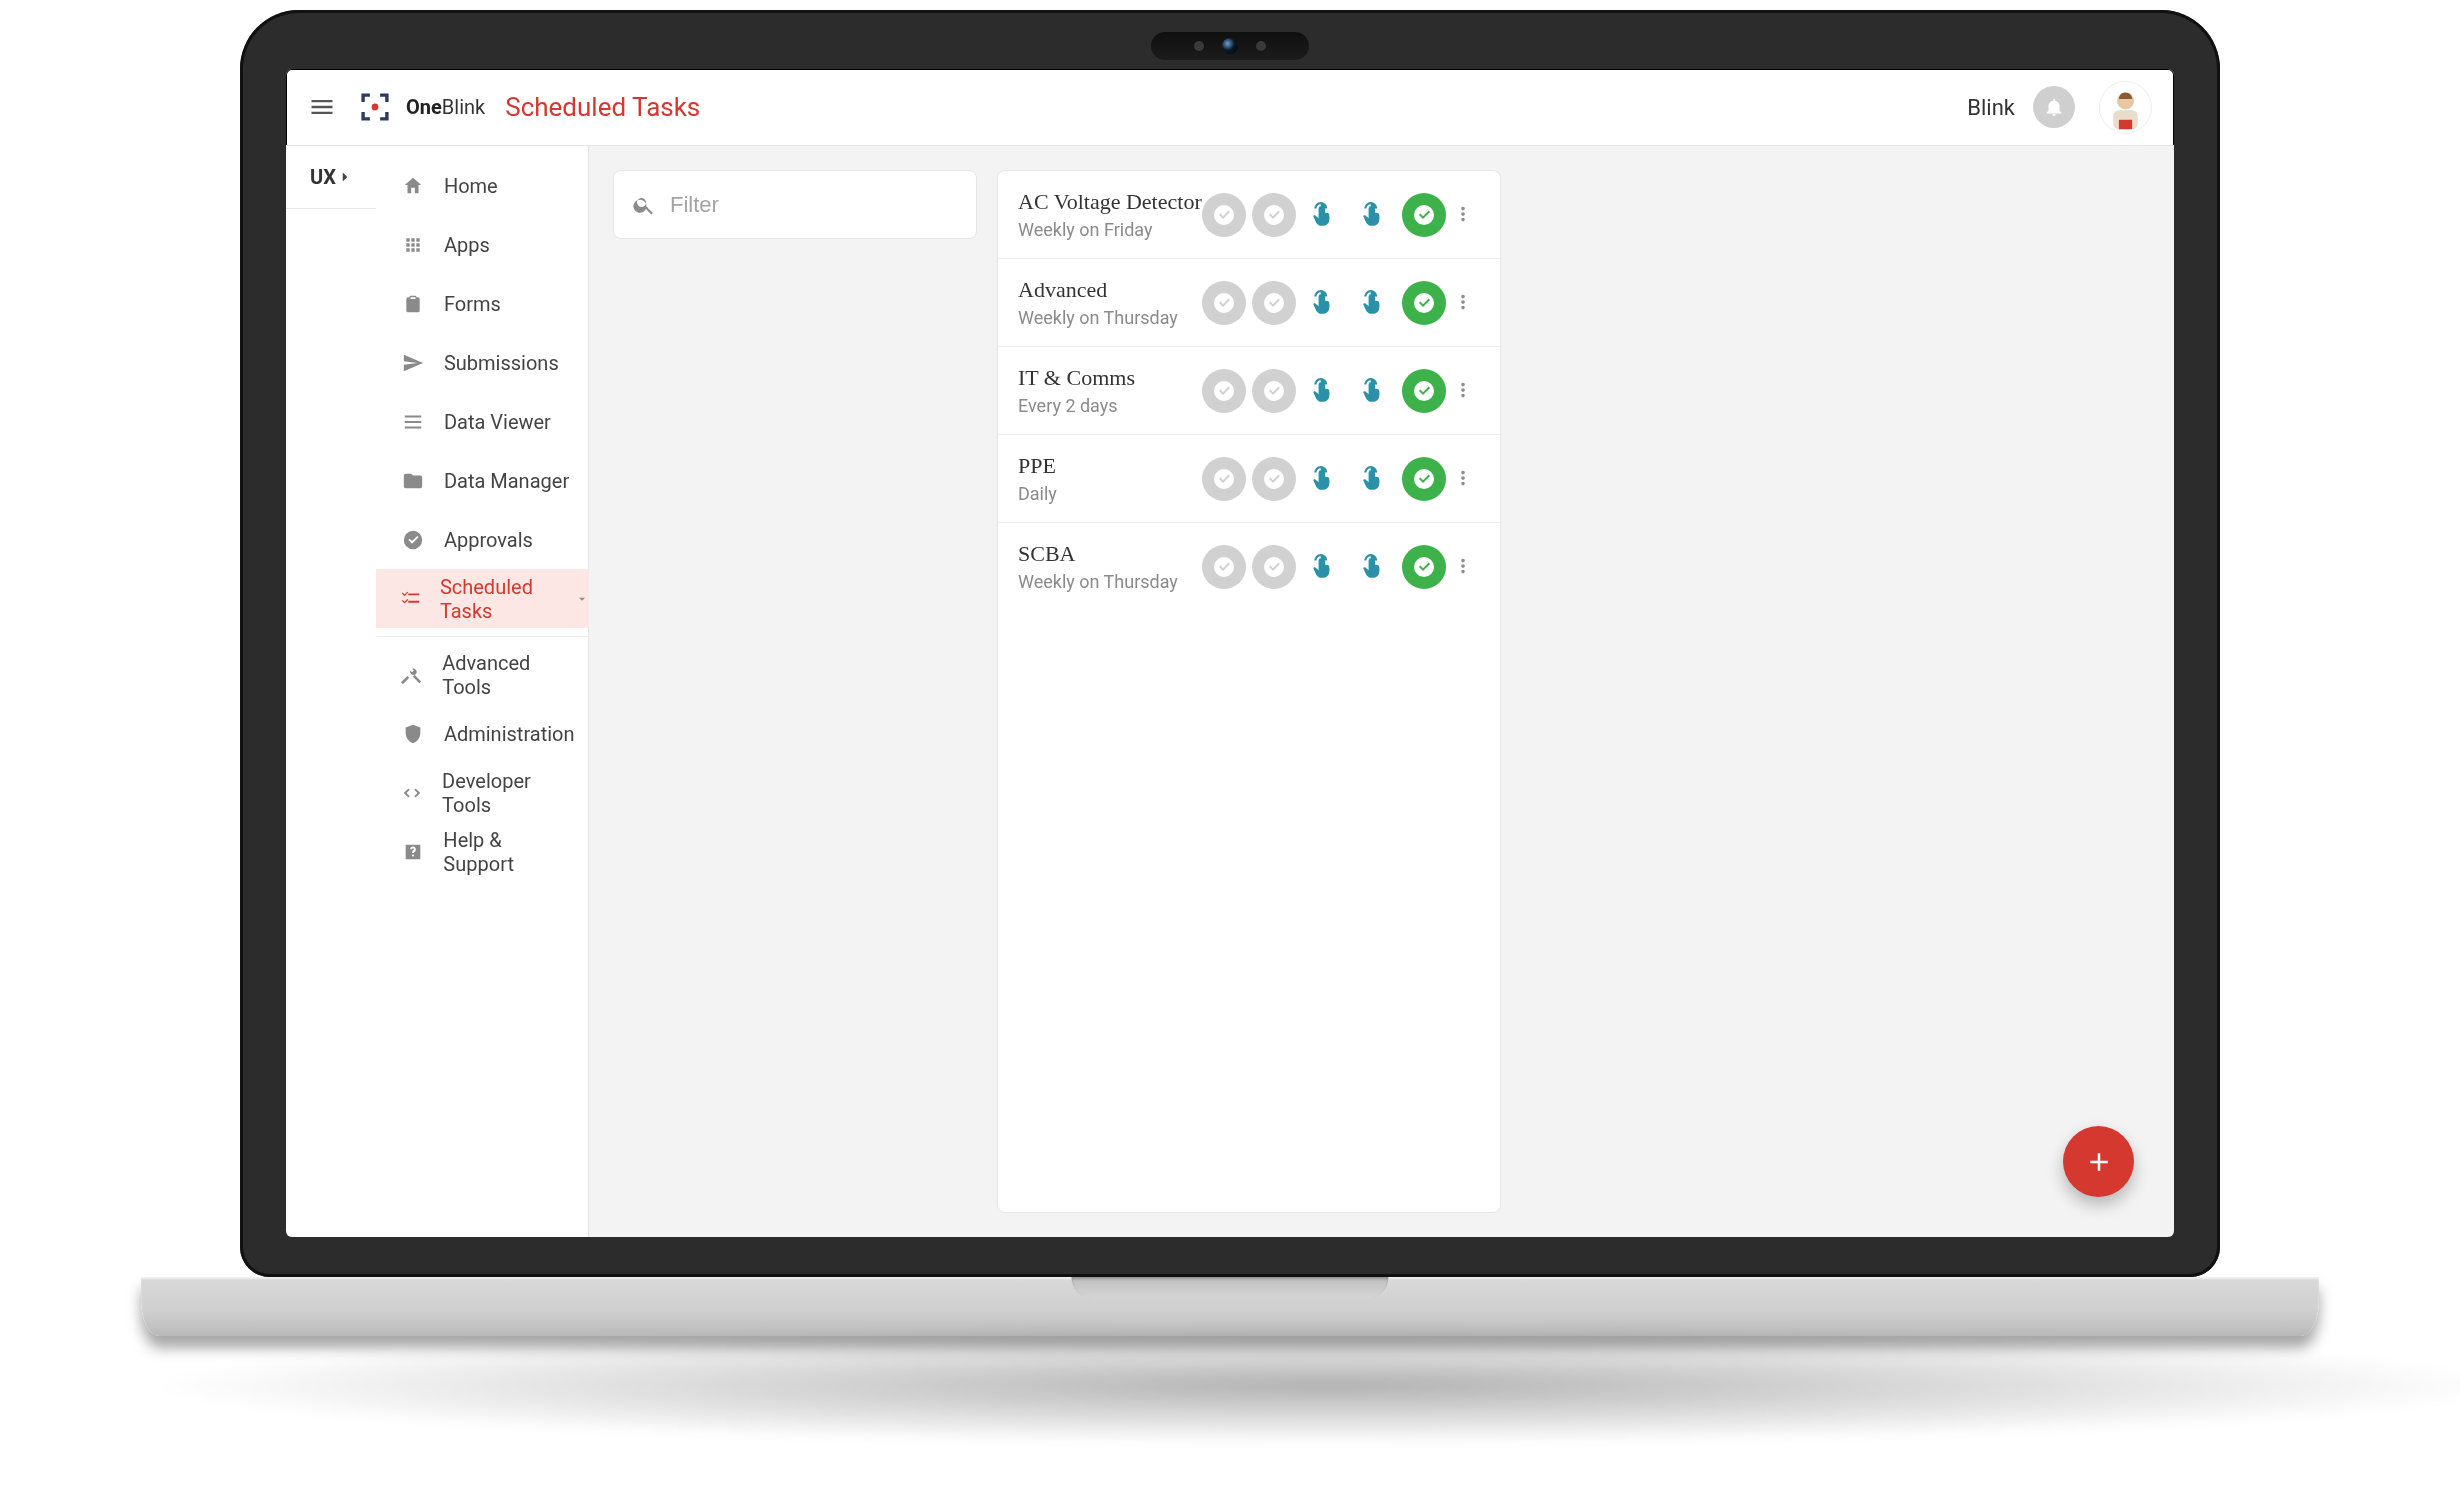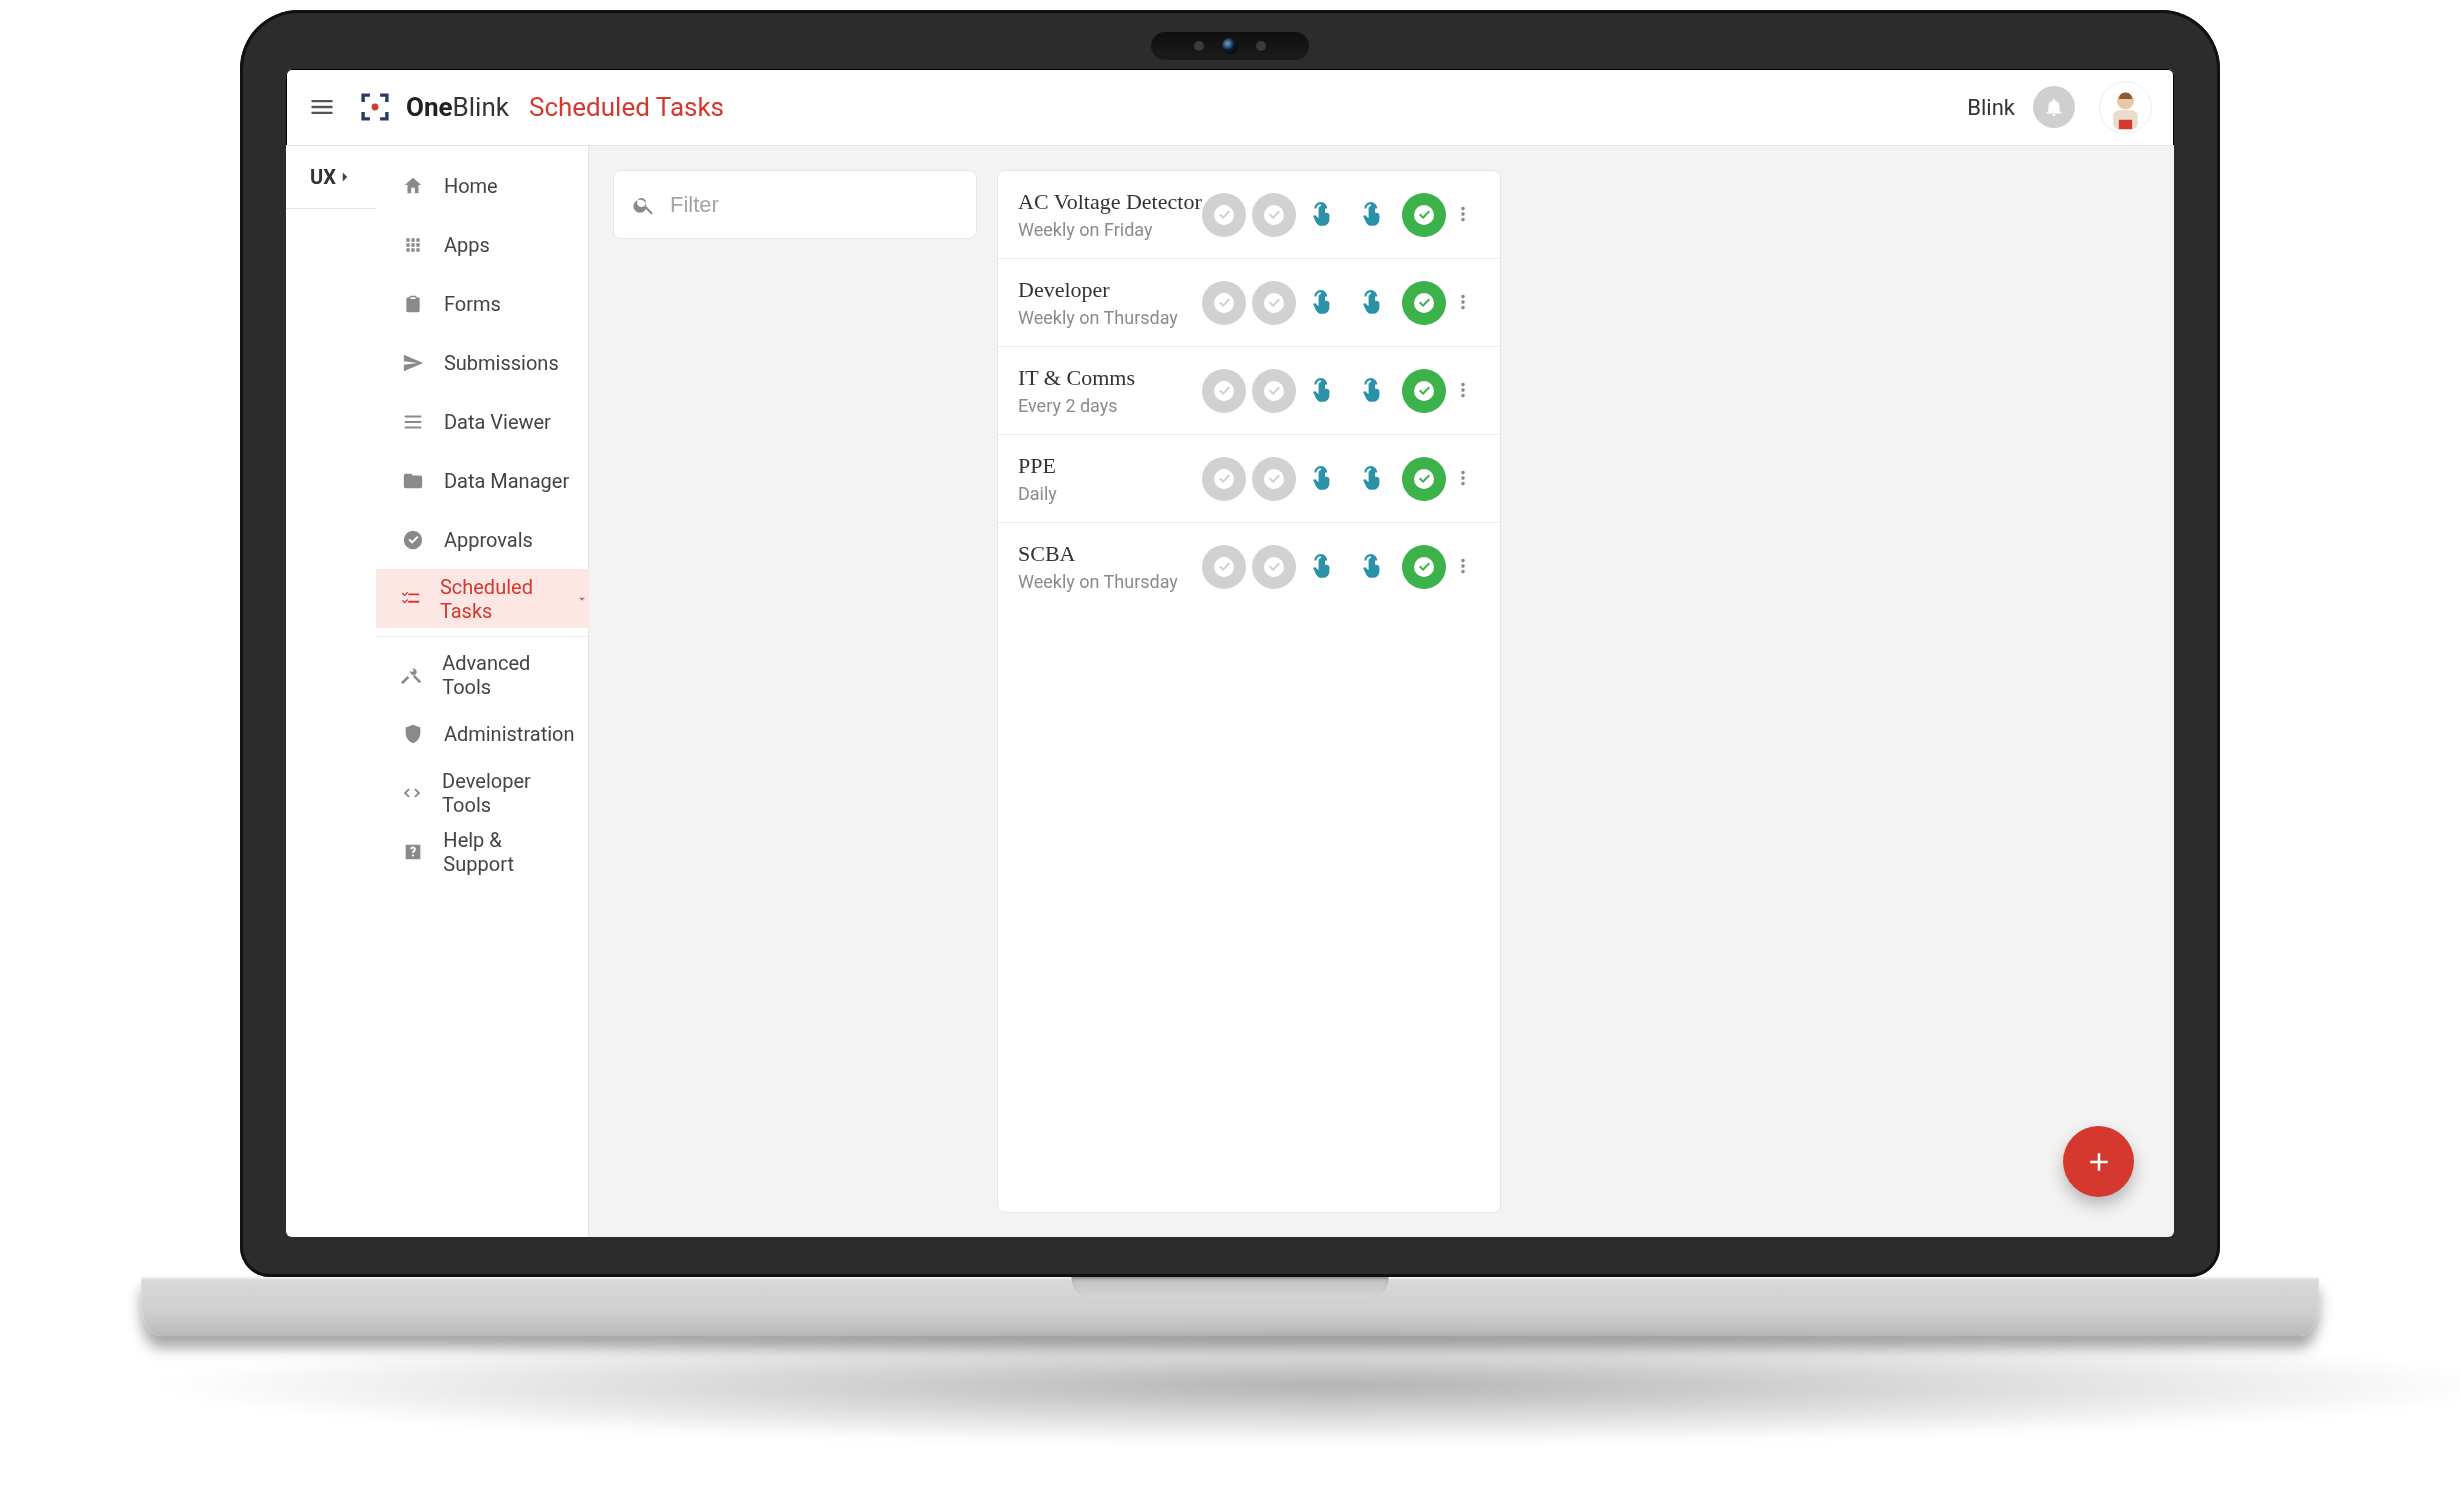--- a/index.html
+++ b/index.html
@@ -76,21 +76,21 @@
     display:flex; align-items:center;
     padding: 0 22px 0 14px;
     border-bottom: 1px solid #e5e5e5;
     gap: 14px;
   }
   .hamburger { width:44px; height:44px; display:flex; align-items:center; justify-content:center; color:#555; cursor:pointer; }
   .brand-logo {
     width:34px; height:34px; position:relative; flex-shrink:0;
   }
   .brand-logo svg{ width:100%; height:100%; }
-  .brand-text { font-size: 26px; font-weight:400; color:#333; }
+  .brand-text { font-size: 20px; font-weight:400; color:#333; }
   .brand-text b { font-weight:700; color:#222; }
   .page-title { font-size:26px; color:#d4382f; margin-left:6px; font-weight:400;}
   .topbar-spacer{flex:1;}
   .user-pill { font-size:22px; color:#333; margin-right:4px; }
   .bell {
     width:42px;height:42px;border-radius:50%;background:#cfcfcf;
     display:flex;align-items:center;justify-content:center;color:#fff;margin-right:10px;
   }
   .avatar {
     width:53px;height:53px;border-radius:50%;
@@ -398,21 +398,21 @@
                       </span>
                       <span class="dots">
                         <svg width="22" height="22" viewBox="0 0 24 24">
                           <path fill="currentColor" d="M12 7a2 2 0 1 0 0-4 2 2 0 0 0 0 4m0 2a2 2 0 1 0 0 4 2 2 0 0 0 0-4m0 6a2 2 0 1 0 0 4 2 2 0 0 0 0-4z"></path>
                         </svg>
                       </span>
                     </div>
                   </div>
                   <div class="task-row">
                     <div class="task-text">
-                      <div class="task-title">Developer</div>
+                      <div class="task-title">Advanced</div>
                       <div class="task-sub">Weekly on Thursday</div>
                     </div>
                     <div class="task-actions">
                       <span class="chip chip-grey">
                         <svg width="24" height="24" viewBox="0 0 24 24">
                           <path fill="currentColor" d="M12 2a10 10 0 1 0 0 20 10 10 0 0 0 0-20m-1 14l-4-4 1.4-1.4L11 13.2l5.6-5.6L18 9l-7 7z"></path>
                         </svg>
                       </span>
                       <span class="chip chip-grey">
                         <svg width="24" height="24" viewBox="0 0 24 24">

